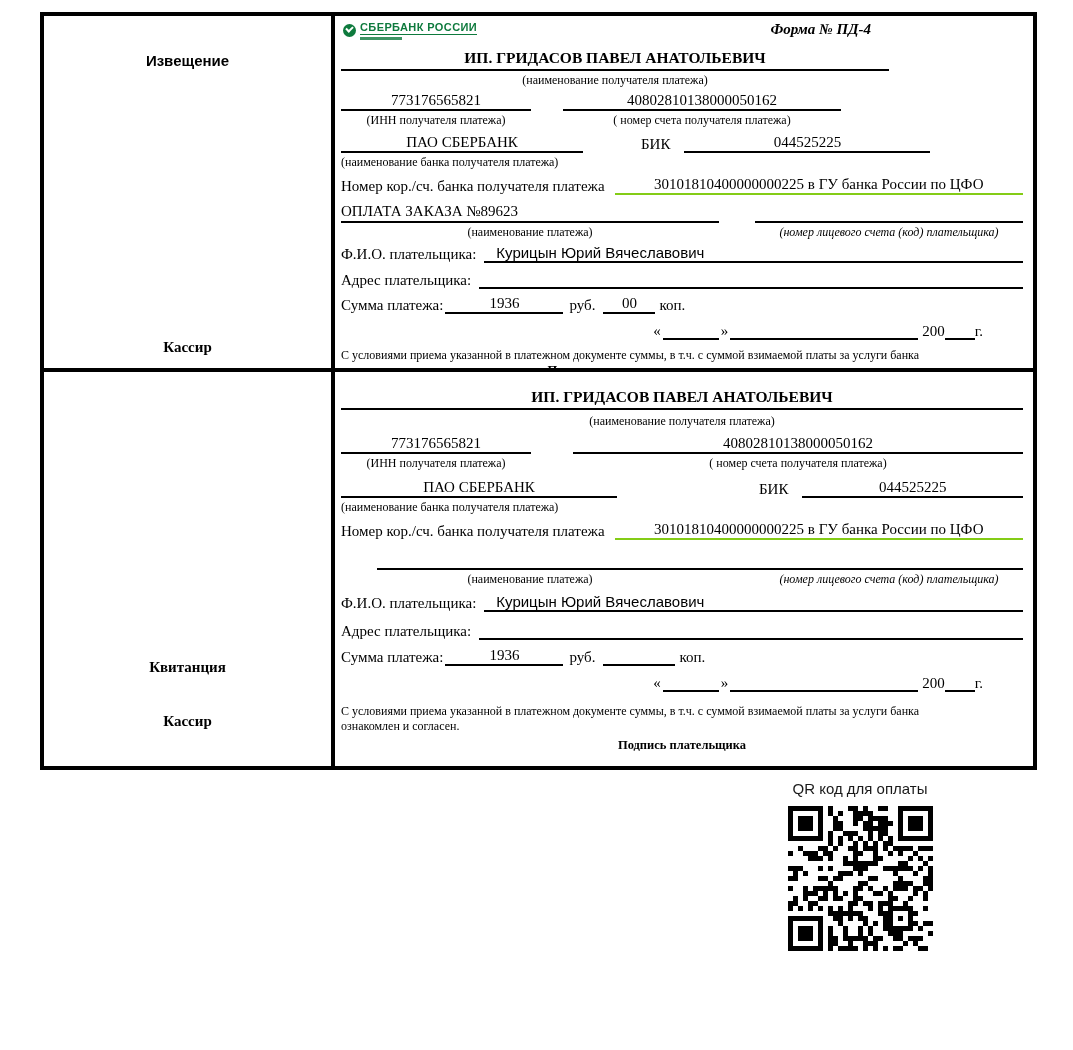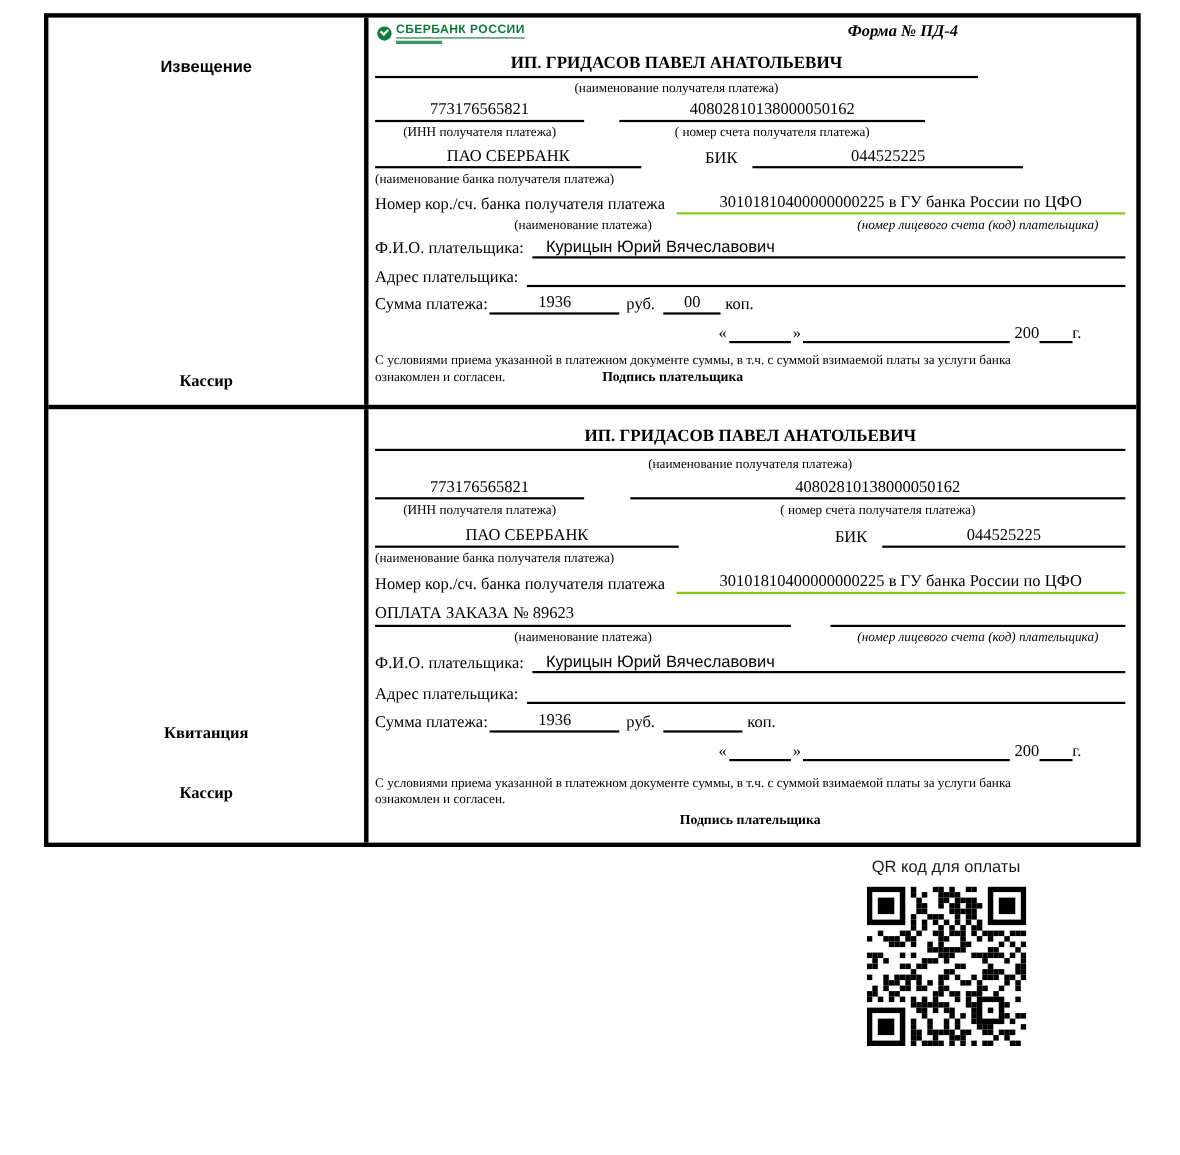--- a/index.html
+++ b/index.html
@@ -132,20 +132,24 @@
             <div class="bik-label">БИК</div>
             <div class="bik-val">044525225</div>
           </div>
           <div class="cap-bank small m2">(наименование банка получателя платежа)</div>
 
           <div class="row m6">
             <div>Номер кор./сч. банка получателя платежа</div>
             <div class="corr-val">30101810400000000225 в ГУ банка России по ЦФО</div>
           </div>
 
+          <div class="row m8">
+            <div class="pay-name">ОПЛАТА ЗАКАЗА №89623</div>
+            <div class="code-blank"></div>
+          </div>
           <div class="row m2">
             <div class="cap-pay small">(наименование платежа)</div>
             <div class="cap-code small">(номер лицевого счета (код) плательщика)</div>
           </div>
 
           <div class="row m4">
             <div>Ф.И.О. плательщика:</div>
             <div class="fio-val">Курицын Юрий Вячеславович</div>
           </div>
           <div class="row m6">
@@ -209,21 +213,20 @@
             <div class="bik-val">044525225</div>
           </div>
           <div class="cap-bank small m2">(наименование банка получателя платежа)</div>
 
           <div class="row m6">
             <div>Номер кор./сч. банка получателя платежа</div>
             <div class="corr-val">30101810400000000225 в ГУ банка России по ЦФО</div>
           </div>
 
           <div class="row m10">
-            <div class="pay-name">ОПЛАТА ЗАКАЗА № 89623</div>
             <div class="code-blank"></div>
           </div>
           <div class="row m2">
             <div class="cap-pay small">(наименование платежа)</div>
             <div class="cap-code small">(номер лицевого счета (код) плательщика)</div>
           </div>
 
           <div class="row m6">
             <div>Ф.И.О. плательщика:</div>
             <div class="fio-val">Курицын Юрий Вячеславович</div>

